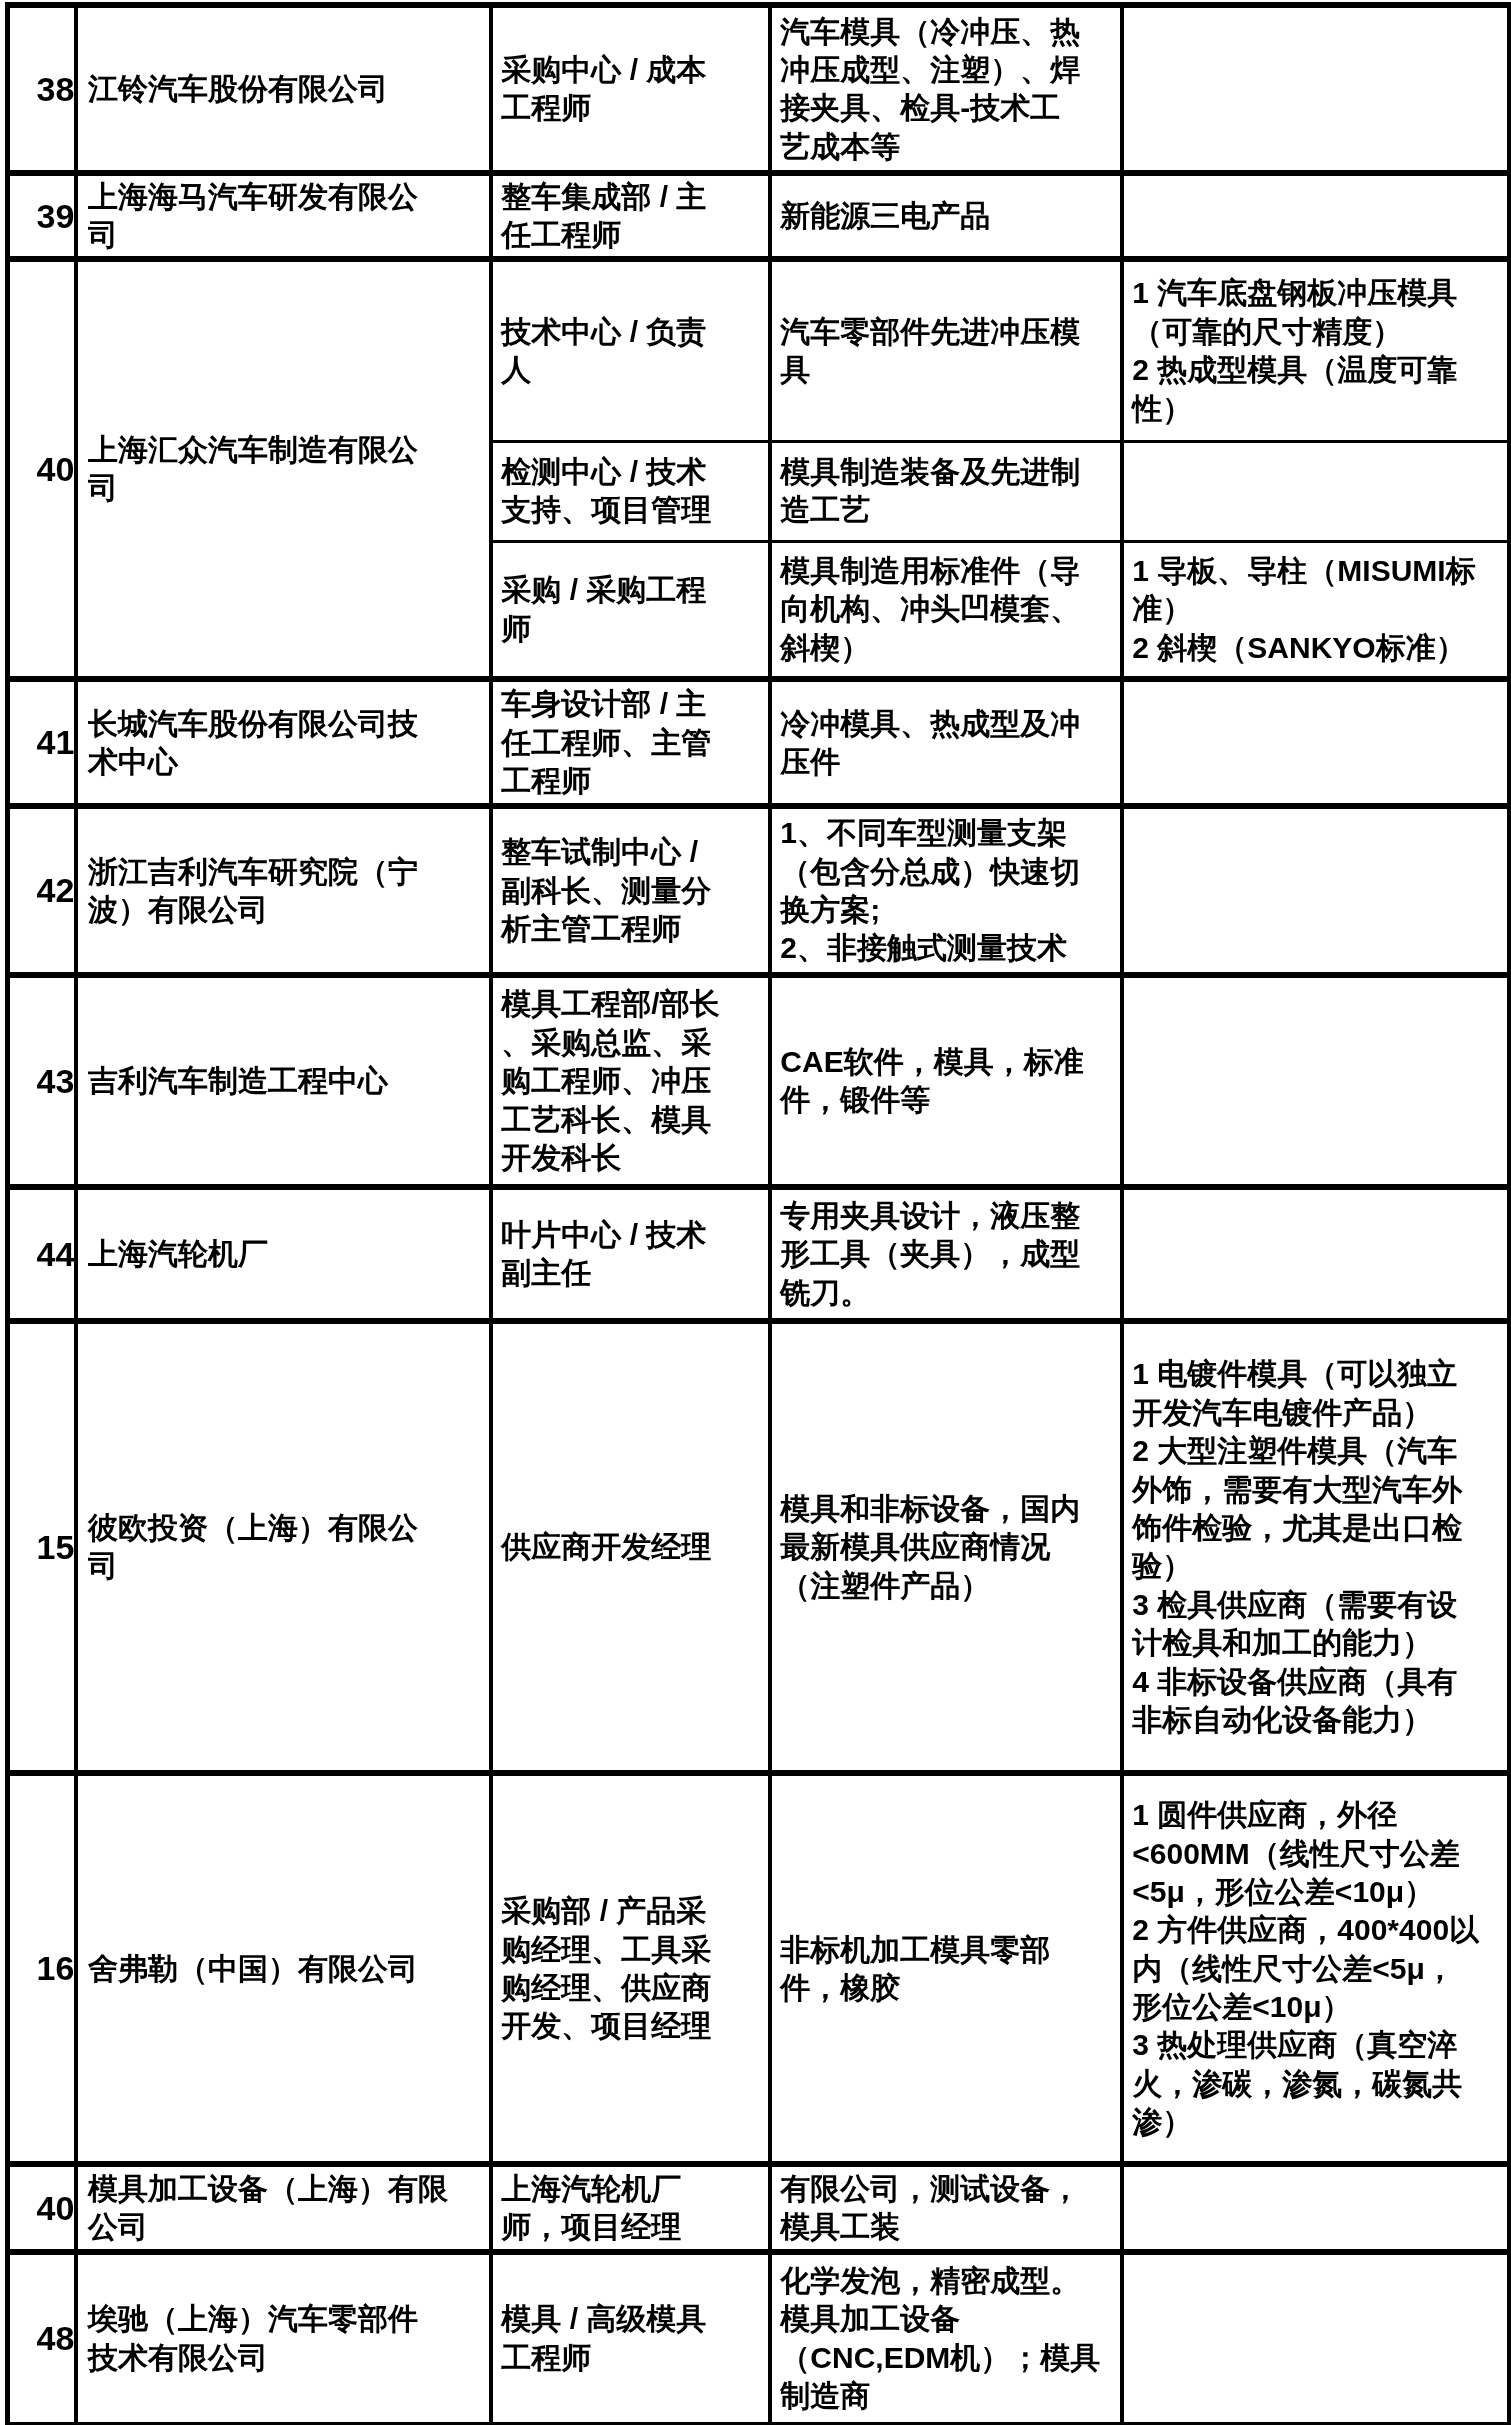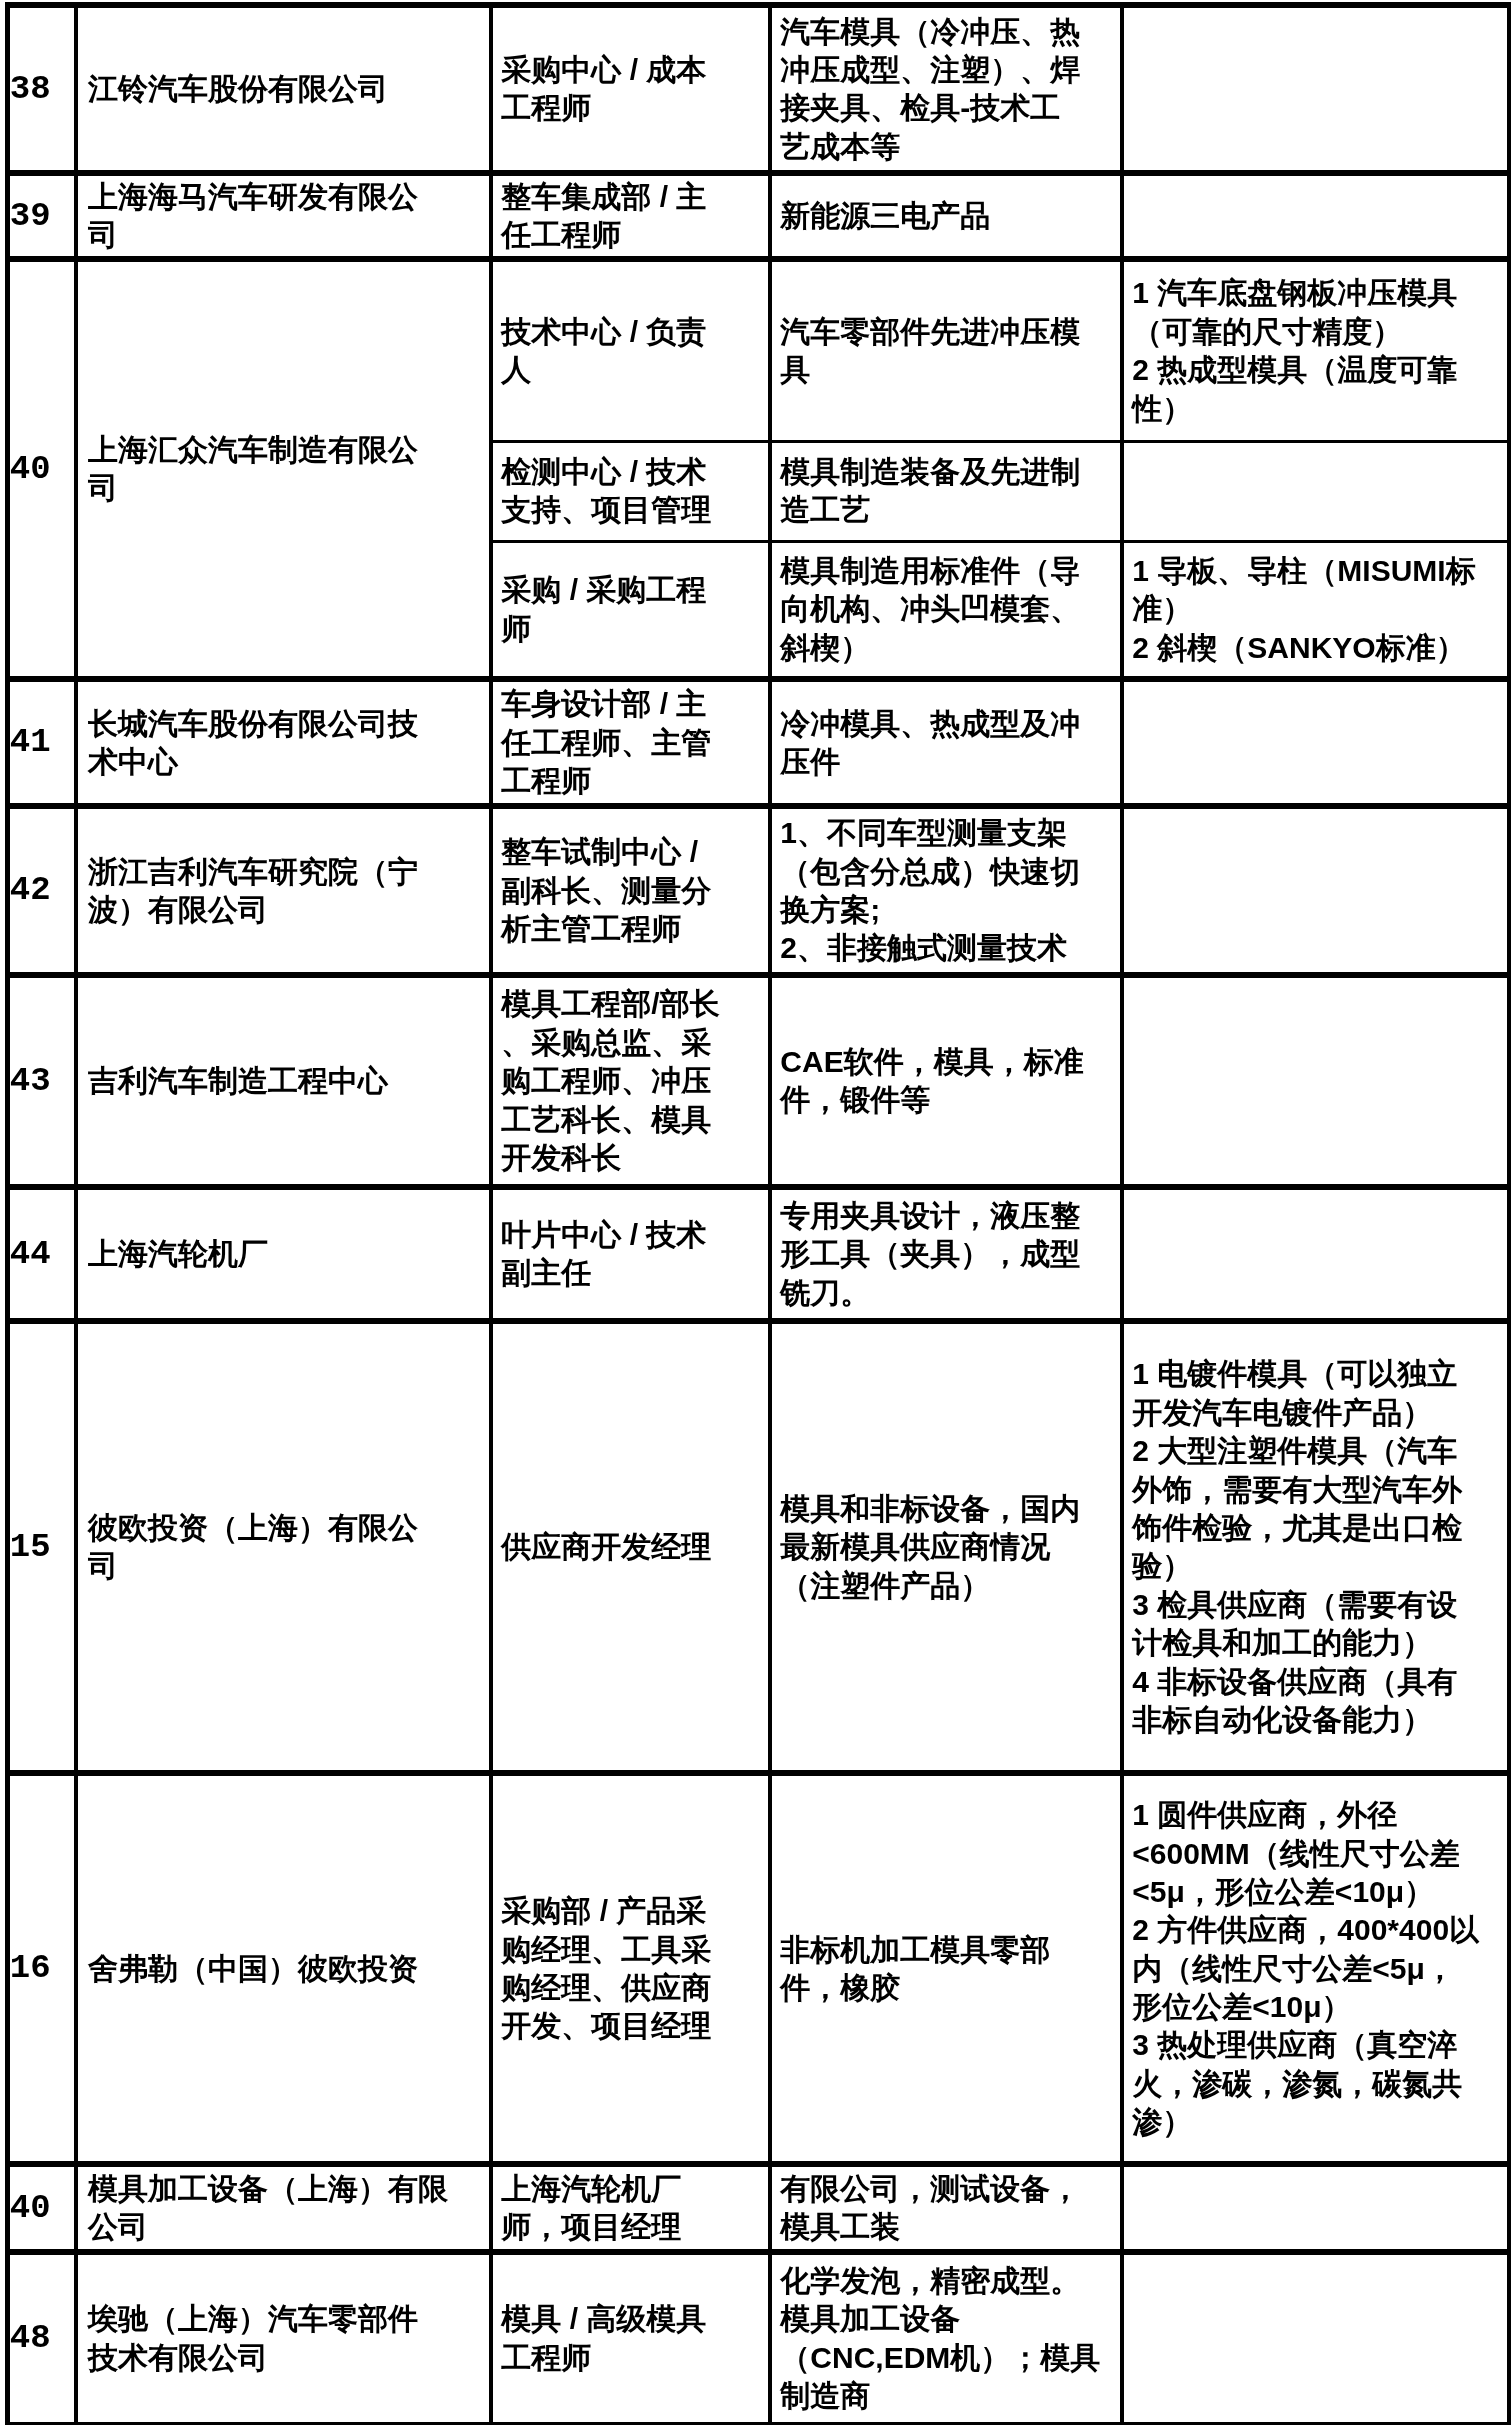--- a/index.html
+++ b/index.html
@@ -34,25 +34,24 @@
     color: #000000;
     padding: 1.6px 8px;
     vertical-align: middle;
     white-space: pre-line;
     overflow: hidden;
     word-break: break-all;
   }
   tr.r-major > td { border-top-width: 6.4px; }
   tr.r-sub   > td { border-top-width: 3.2px; margin-top: 44px; }
   td.c-num {
-    text-align: left;
+    text-align: right;
     font-size: 34px;
     padding: 0;
     white-space: normal;
-    font-family: Liberation Mono, monospace;
   }
   td.c-company { padding: 1.6px 9.6px; }
 </style>
 </head>
 <body>
 
 <div class="page">
   <table class="supplier-table">
     <colgroup>
       <col style="width:69px">
@@ -181,21 +180,21 @@
 饰件检验，尤其是出口检
 验）
 3 检具供应商（需要有设
 计检具和加工的能力）
 4 非标设备供应商（具有
 非标自动化设备能力）</td>
       </tr>
 
       <tr class="r-major" style="height:391px">
         <td class="c-num">16</td>
-        <td class="c-company">舍弗勒（中国）彼欧投资</td>
+        <td class="c-company">舍弗勒（中国）有限公司</td>
         <td class="c-pos">采购部 / 产品采
 购经理、工具采
 购经理、供应商
 开发、项目经理</td>
         <td class="c-prod">非标机加工模具零部
 件，橡胶</td>
         <td class="c-req">1 圆件供应商，外径
 &lt;600MM（线性尺寸公差
 &lt;5μ，形位公差&lt;10μ）
 2 方件供应商，400*400以

